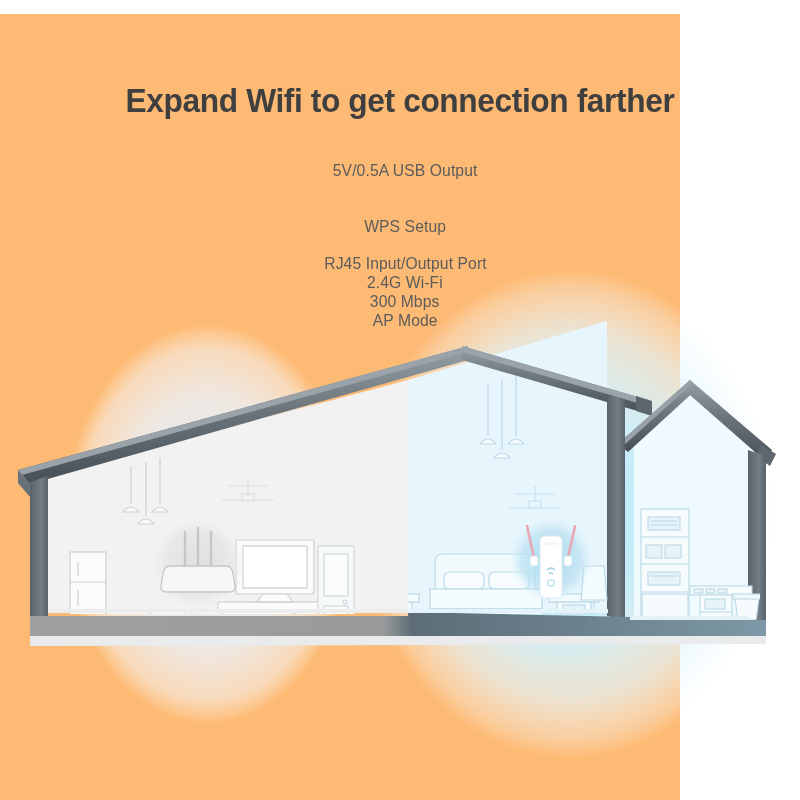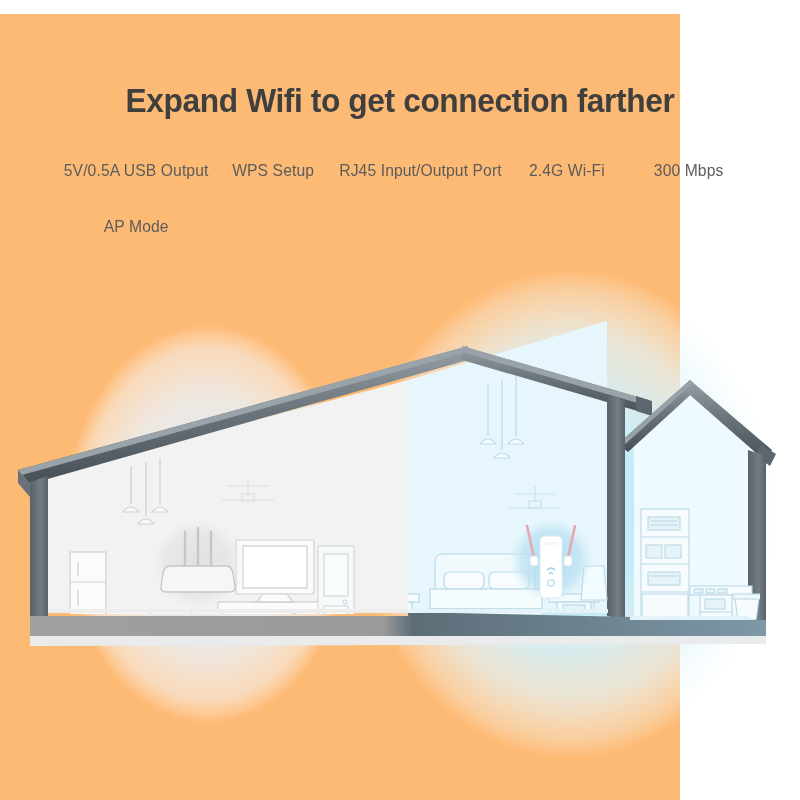--- a/index.html
+++ b/index.html
@@ -37,21 +37,21 @@
     transform: scaleX(0.96);
   }
 
   
   .features {
     position: absolute;
     top: 128px;
     left: 60px;
     width: 690px;
     display: grid;
-    grid-template-columns: 1fr 1fr 1fr 1fr 1fr;
+    grid-template-columns: 1fr;
     grid-template-rows: 56px 56px;
     align-items: center;
     justify-items: center;
   }
   .feature {
     font-size: 16.5px;
     color: #5c5c5c;
     letter-spacing: 0.1px;
     white-space: nowrap;
     transform: scaleX(0.95);

